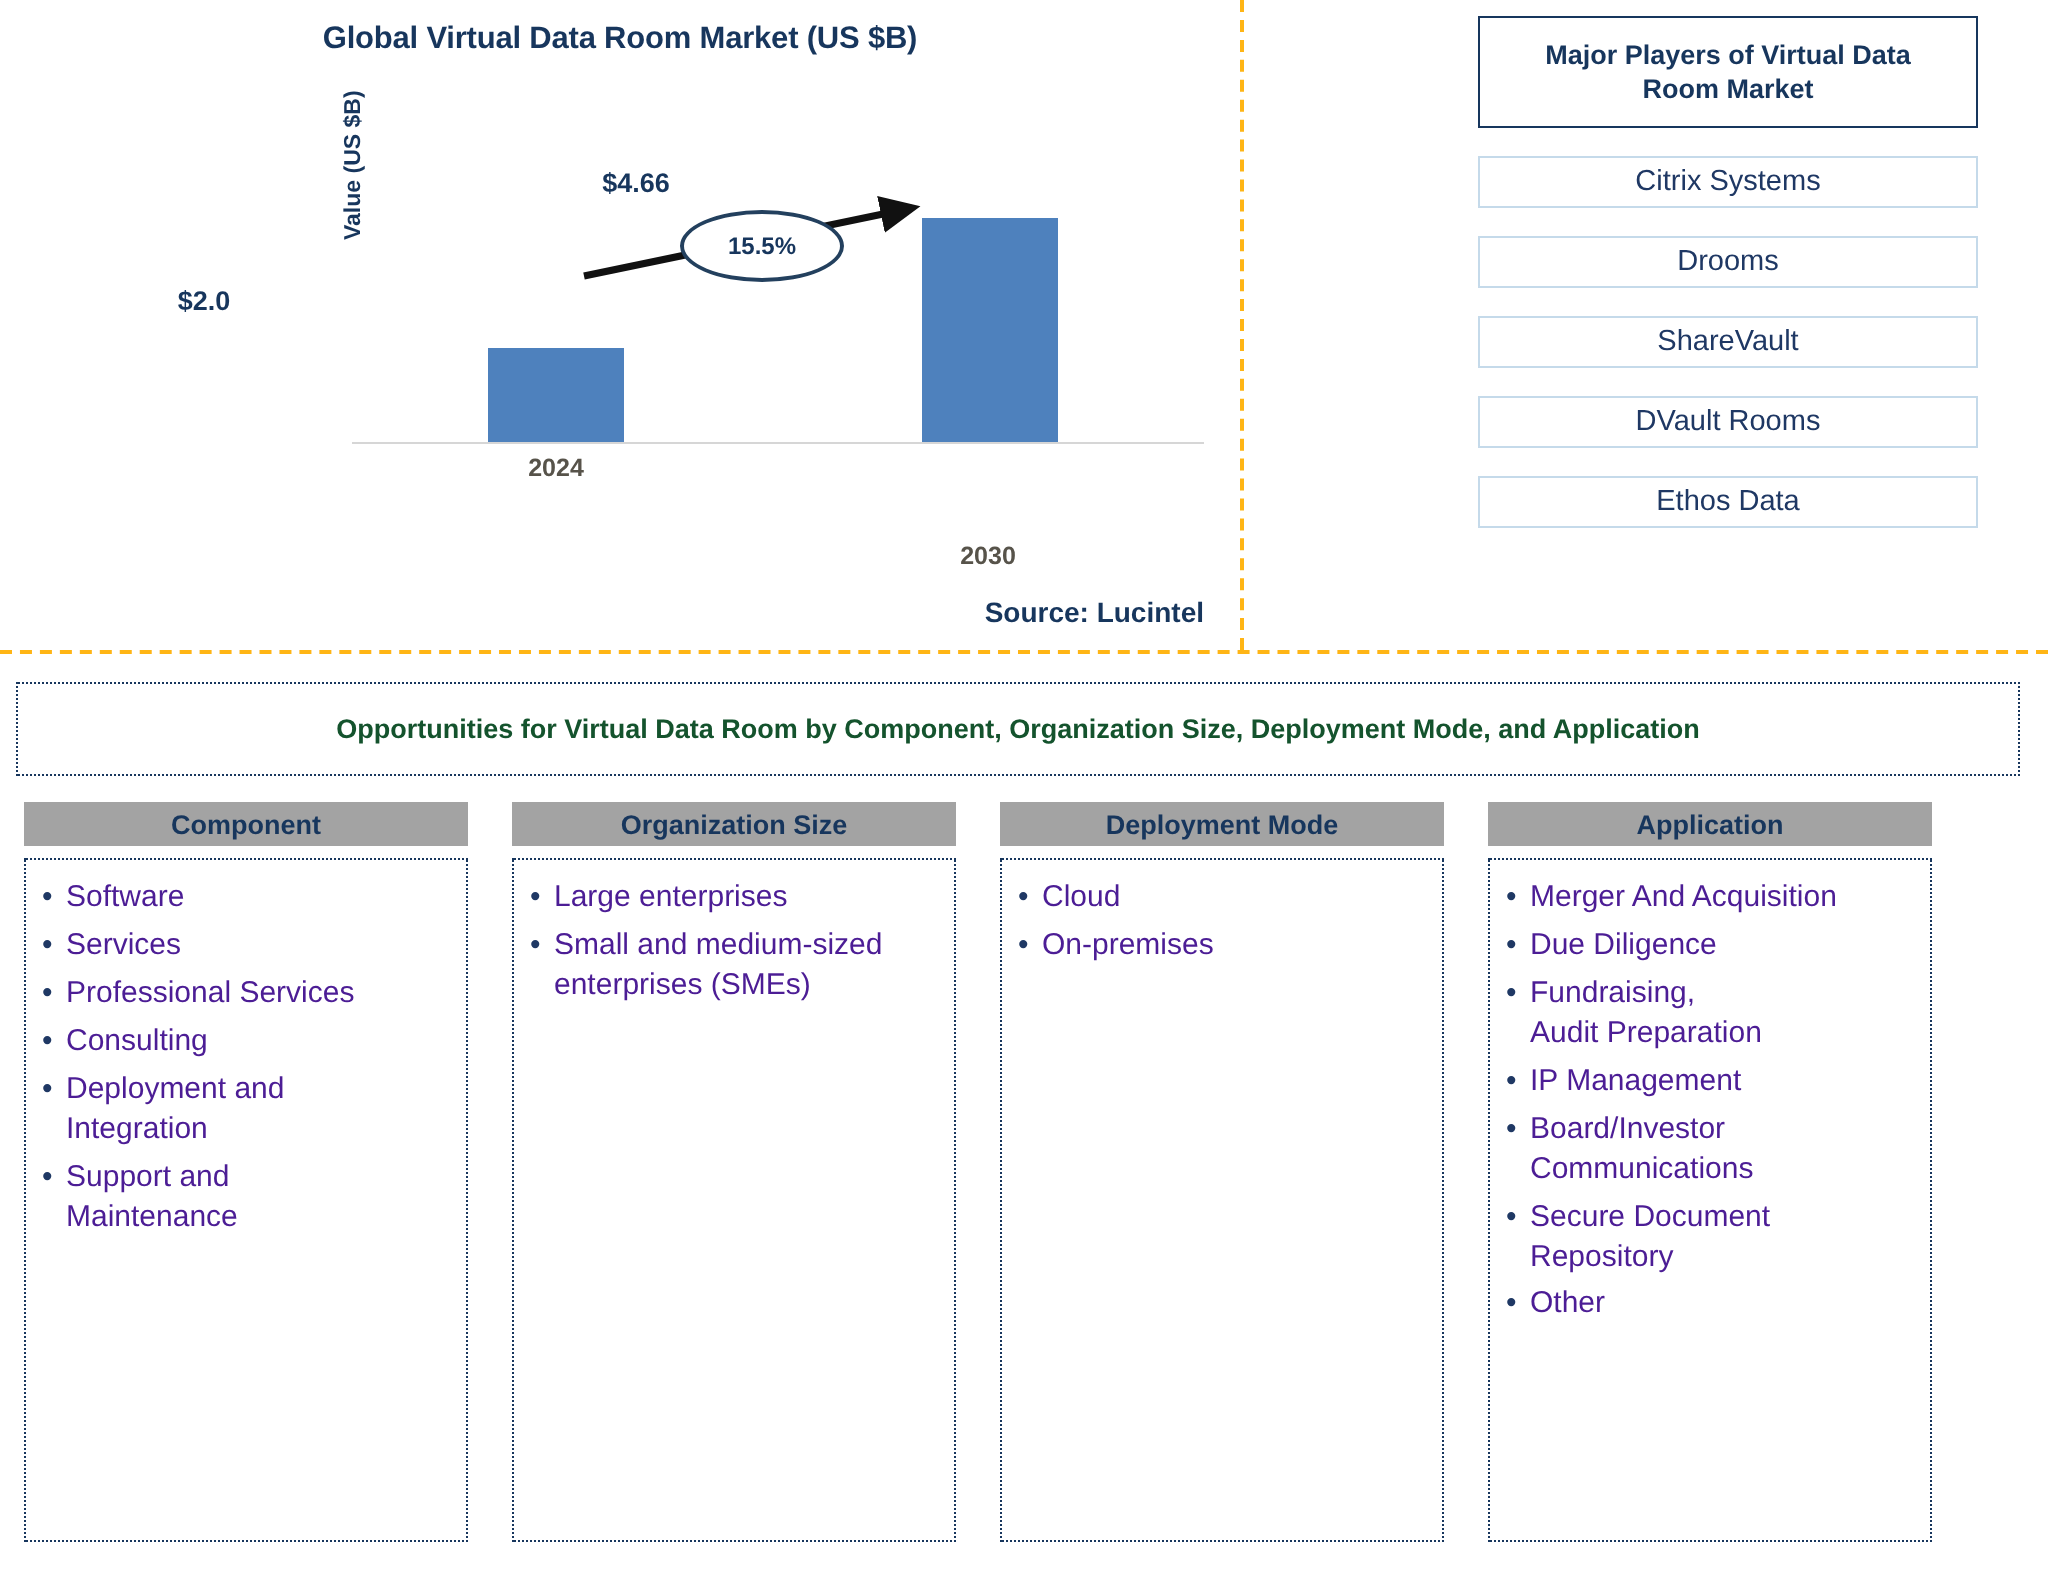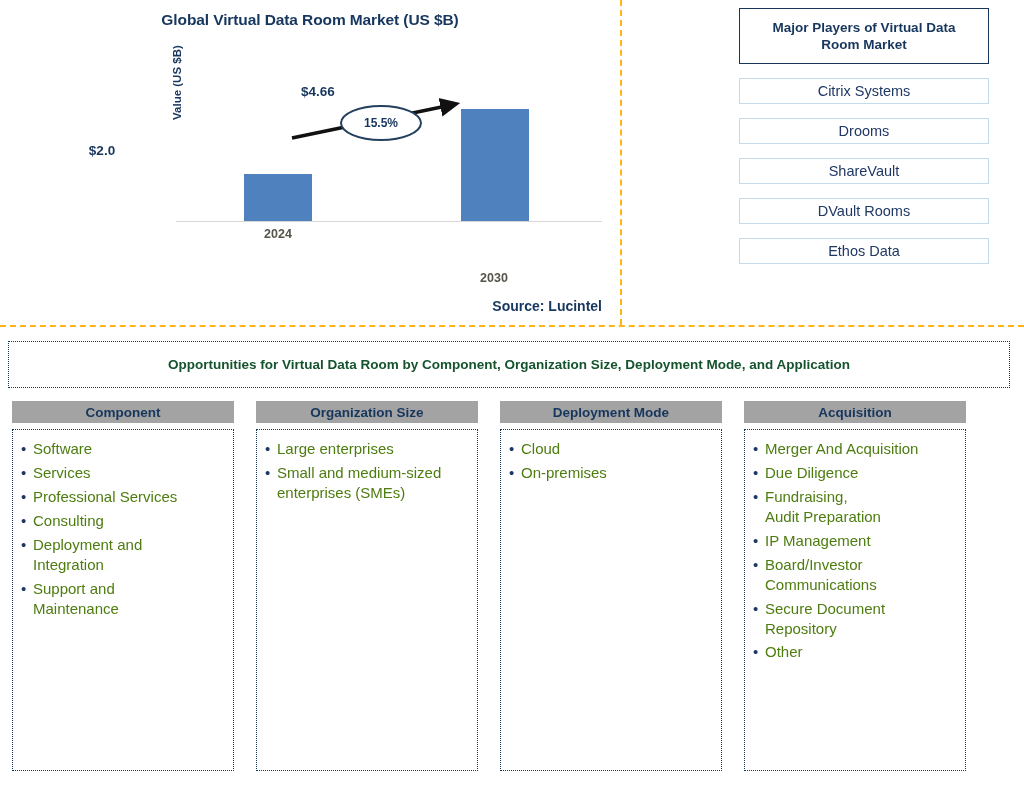--- a/index.html
+++ b/index.html
@@ -208,21 +208,21 @@
     margin-top: 6px;
     height: 342px;
     border: 1.4px dotted #17365D;
     box-sizing: border-box;
     padding: 9px 6px 0 8px;
     overflow: visible;
   }
   .segment-item {
     position: relative;
     font-size: 15px;
-    color: #4d7c0f;
+    color: #4c1d95;
     line-height: 1.33;
     margin-bottom: 4px;
     padding-left: 12px;
     white-space: pre-line;
   }
   .segment-item::before {
     content: "\2022";
     position: absolute;
     left: 0;
     top: 0;
@@ -308,21 +308,21 @@
 
   <div class="segment-col">
     <div class="segment-header">Deployment Mode</div>
     <div class="segment-list">
         <div class="segment-item">Cloud</div>
         <div class="segment-item">On-premises</div>
       </div>
   </div>
 
   <div class="segment-col">
-    <div class="segment-header">Acquisition</div>
+    <div class="segment-header">Application</div>
     <div class="segment-list">
         <div class="segment-item">Merger And Acquisition</div>
         <div class="segment-item">Due Diligence</div>
         <div class="segment-item">Fundraising,
 Audit Preparation</div>
         <div class="segment-item">IP Management</div>
         <div class="segment-item">Board/Investor
 Communications</div>
         <div class="segment-item">Secure Document
 Repository</div>

